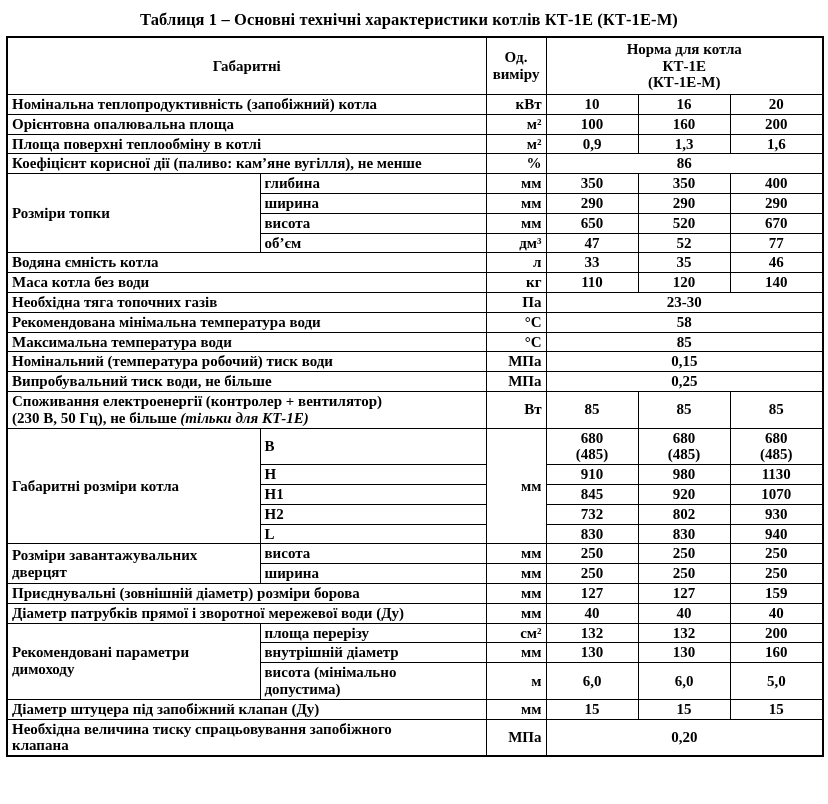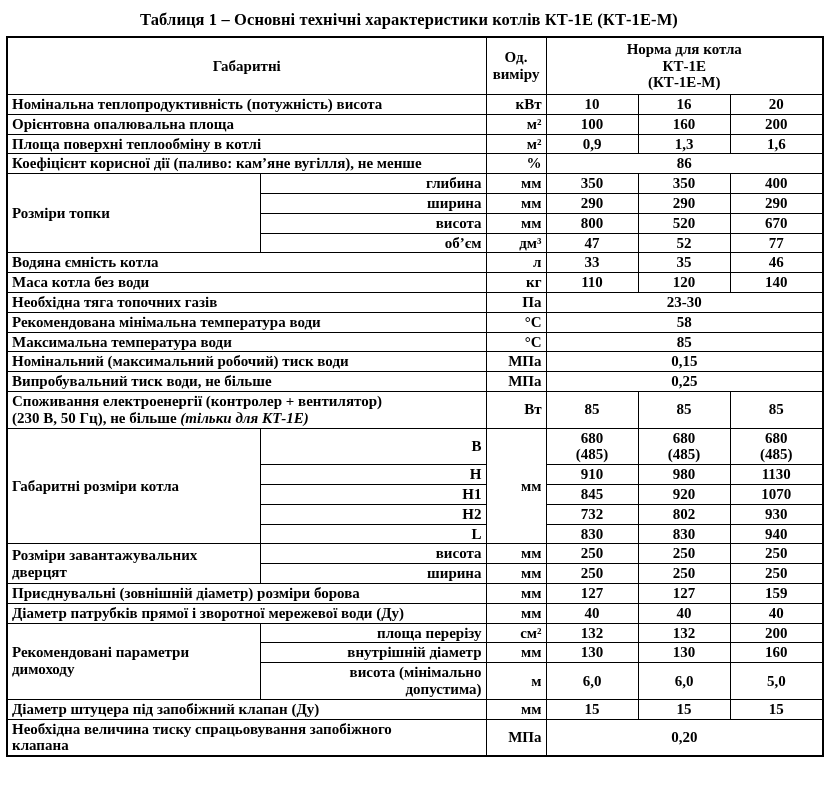--- a/index.html
+++ b/index.html
@@ -44,21 +44,21 @@
     text-align: center;
   }
   .outer {
     border: 2px solid #000 !important;
   }
   .param {
     text-align: left;
     padding-left: 7px;
   }
   .sub {
-    text-align: right;
+    text-align: left;
     padding-left: 9px;
   }
   .unit {
     text-align: right;
   }
   .num {
     text-align: center;
   }
   .hdr-param {
     height: 54px;
@@ -99,21 +99,21 @@
           <div>Норма для котла</div>
           <div>КТ-1Е</div>
           <div>(КТ-1Е-М)</div>
         </td>
       </tr>
       <tr></tr>
     </thead>
     <tbody>
 
       <tr>
-        <td colspan="2" class="param">Номінальна теплопродуктивність (потужність) висота</td>
+        <td colspan="2" class="param">Номінальна теплопродуктивність (запобіжний) котла</td>
         <td class="unit">кВт</td>
         <td class="num">10</td>
         <td class="num">16</td>
         <td class="num">20</td>
       </tr>
 
       <tr>
         <td colspan="2" class="param">Орієнтовна опалювальна площа</td>
         <td class="unit">м²</td>
         <td class="num">100</td>
@@ -146,21 +146,21 @@
       <tr>
         <td class="sub">ширина</td>
         <td class="unit">мм</td>
         <td class="num">290</td>
         <td class="num">290</td>
         <td class="num">290</td>
       </tr>
       <tr>
         <td class="sub">висота</td>
         <td class="unit">мм</td>
-        <td class="num">800</td>
+        <td class="num">650</td>
         <td class="num">520</td>
         <td class="num">670</td>
       </tr>
       <tr>
         <td class="sub">об’єм</td>
         <td class="unit">дм³</td>
         <td class="num">47</td>
         <td class="num">52</td>
         <td class="num">77</td>
       </tr>
@@ -193,21 +193,21 @@
         <td colspan="3" class="num">58</td>
       </tr>
 
       <tr>
         <td colspan="2" class="param">Максимальна температура води</td>
         <td class="unit">°С</td>
         <td colspan="3" class="num">85</td>
       </tr>
 
       <tr>
-        <td colspan="2" class="param">Номінальний (максимальний робочий) тиск води</td>
+        <td colspan="2" class="param">Номінальний (температура робочий) тиск води</td>
         <td class="unit">МПа</td>
         <td colspan="3" class="num">0,15</td>
       </tr>
 
       <tr>
         <td colspan="2" class="param">Випробувальний тиск води, не більше</td>
         <td class="unit">МПа</td>
         <td colspan="3" class="num">0,25</td>
       </tr>
 

